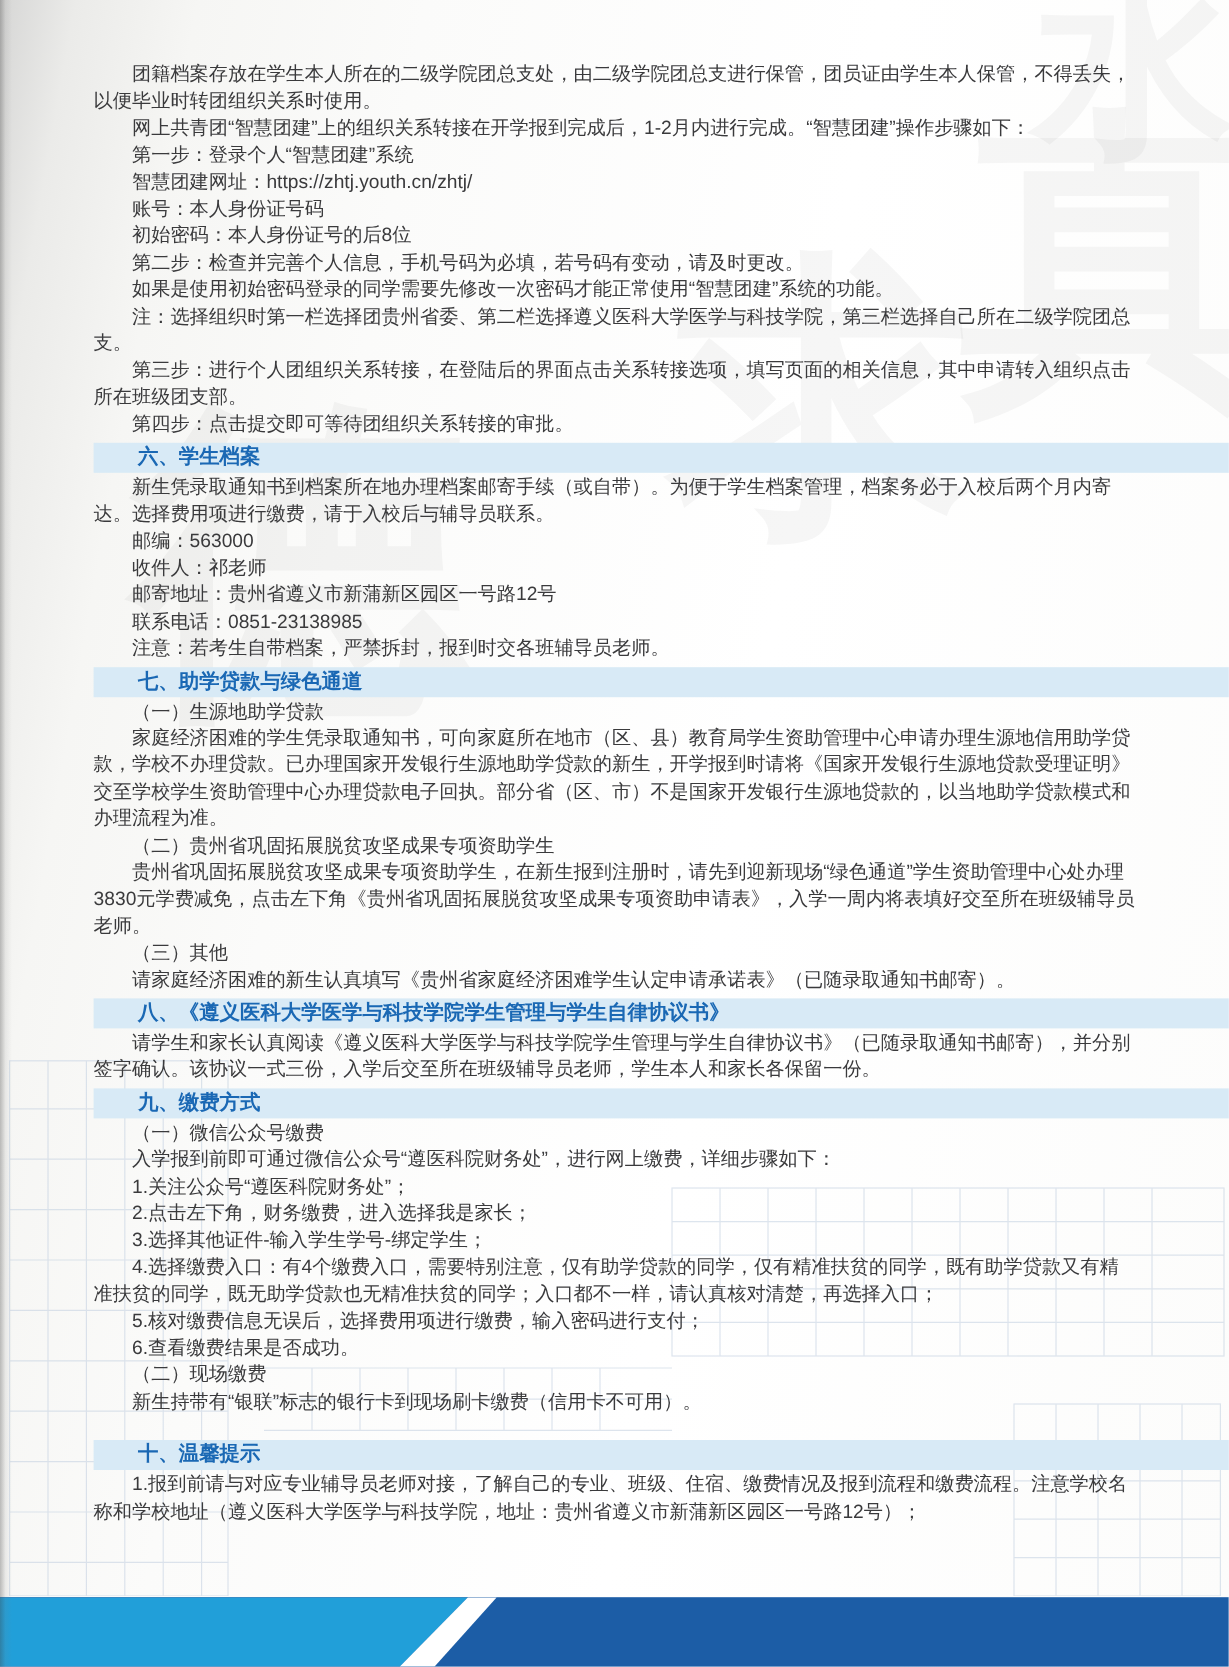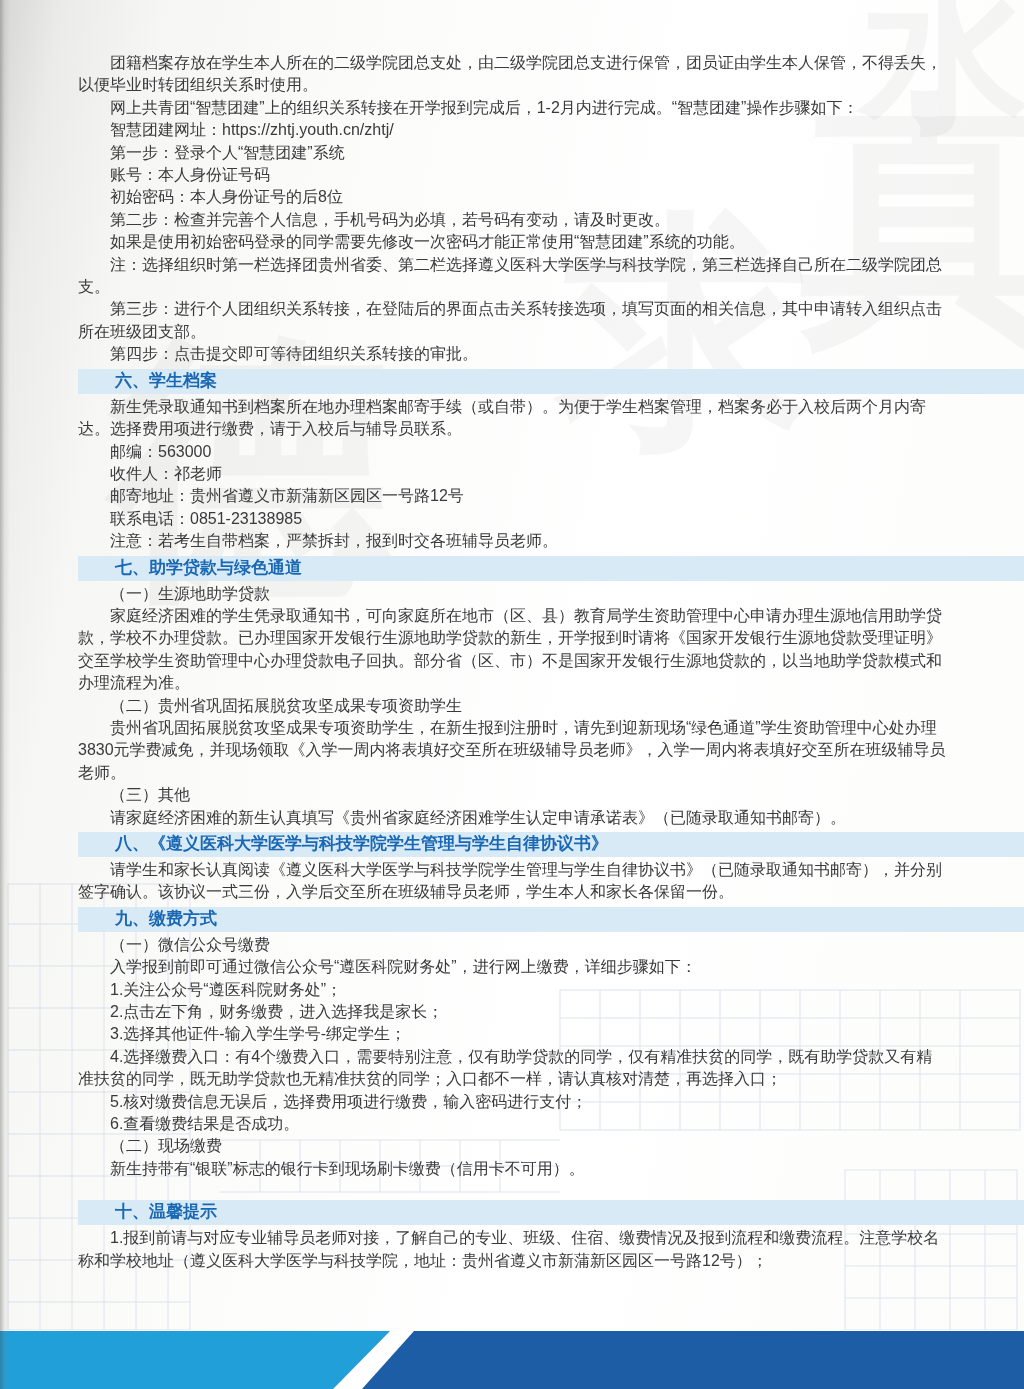--- a/index.html
+++ b/index.html
@@ -69,41 +69,41 @@
 
     <rect x="845" y="300" width="172" height="160"></rect>
     <path d="M845 332 H1017 M845 364 H1017 M845 396 H1017 M845 428 H1017"></path>
     <path d="M880 300 V460 M915 300 V460 M950 300 V460 M985 300 V460"></path>
   </g>
 </svg>
 
 <main class="content">
     <p class="para">团籍档案存放在学生本人所在的二级学院团总支处，由二级学院团总支进行保管，团员证由学生本人保管，不得丢失，以便毕业时转团组织关系时使用。</p>
     <p class="para">网上共青团“智慧团建”上的组织关系转接在开学报到完成后，1-2月内进行完成。“智慧团建”操作步骤如下：</p>
+    <p class="para">第一步：登录个人“智慧团建”系统</p>
     <p class="para">智慧团建网址：https://zhtj.youth.cn/zhtj/</p>
-    <p class="para">第一步：登录个人“智慧团建”系统</p>
     <p class="para">账号：本人身份证号码</p>
     <p class="para">初始密码：本人身份证号的后8位</p>
     <p class="para">第二步：检查并完善个人信息，手机号码为必填，若号码有变动，请及时更改。</p>
     <p class="para">如果是使用初始密码登录的同学需要先修改一次密码才能正常使用“智慧团建”系统的功能。</p>
     <p class="para">注：选择组织时第一栏选择团贵州省委、第二栏选择遵义医科大学医学与科技学院，第三栏选择自己所在二级学院团总支。</p>
     <p class="para">第三步：进行个人团组织关系转接，在登陆后的界面点击关系转接选项，填写页面的相关信息，其中申请转入组织点击所在班级团支部。</p>
     <p class="para">第四步：点击提交即可等待团组织关系转接的审批。</p>
     <div class="heading">六、学生档案</div>
     <p class="para">新生凭录取通知书到档案所在地办理档案邮寄手续（或自带）。为便于学生档案管理，档案务必于入校后两个月内寄达。选择费用项进行缴费，请于入校后与辅导员联系。</p>
     <p class="para">邮编：563000</p>
     <p class="para">收件人：祁老师</p>
     <p class="para">邮寄地址：贵州省遵义市新蒲新区园区一号路12号</p>
     <p class="para">联系电话：0851-23138985</p>
     <p class="para">注意：若考生自带档案，严禁拆封，报到时交各班辅导员老师。</p>
     <div class="heading">七、助学贷款与绿色通道</div>
     <p class="para">（一）生源地助学贷款</p>
     <p class="para">家庭经济困难的学生凭录取通知书，可向家庭所在地市（区、县）教育局学生资助管理中心申请办理生源地信用助学贷款，学校不办理贷款。已办理国家开发银行生源地助学贷款的新生，开学报到时请将《国家开发银行生源地贷款受理证明》交至学校学生资助管理中心办理贷款电子回执。部分省（区、市）不是国家开发银行生源地贷款的，以当地助学贷款模式和办理流程为准。</p>
     <p class="para">（二）贵州省巩固拓展脱贫攻坚成果专项资助学生</p>
-    <p class="para">贵州省巩固拓展脱贫攻坚成果专项资助学生，在新生报到注册时，请先到迎新现场“绿色通道”学生资助管理中心处办理3830元学费减免，并现场领取《入学一周内将表填好交至所在班级辅导员老师》，入学一周内将表填好交至所在班级辅导员老师。</p>
+    <p class="para">贵州省巩固拓展脱贫攻坚成果专项资助学生，在新生报到注册时，请先到迎新现场“绿色通道”学生资助管理中心处办理3830元学费减免，点击左下角《贵州省巩固拓展脱贫攻坚成果专项资助申请表》，入学一周内将表填好交至所在班级辅导员老师。</p>
     <p class="para">（三）其他</p>
     <p class="para">请家庭经济困难的新生认真填写《贵州省家庭经济困难学生认定申请承诺表》（已随录取通知书邮寄）。</p>
     <div class="heading">八、《遵义医科大学医学与科技学院学生管理与学生自律协议书》</div>
     <p class="para">请学生和家长认真阅读《遵义医科大学医学与科技学院学生管理与学生自律协议书》（已随录取通知书邮寄），并分别签字确认。该协议一式三份，入学后交至所在班级辅导员老师，学生本人和家长各保留一份。</p>
     <div class="heading">九、缴费方式</div>
     <p class="para">（一）微信公众号缴费</p>
     <p class="para">入学报到前即可通过微信公众号“遵医科院财务处”，进行网上缴费，详细步骤如下：</p>
     <p class="para">1.关注公众号“遵医科院财务处”；</p>
     <p class="para">2.点击左下角，财务缴费，进入选择我是家长；</p>
     <p class="para">3.选择其他证件-输入学生学号-绑定学生；</p>

